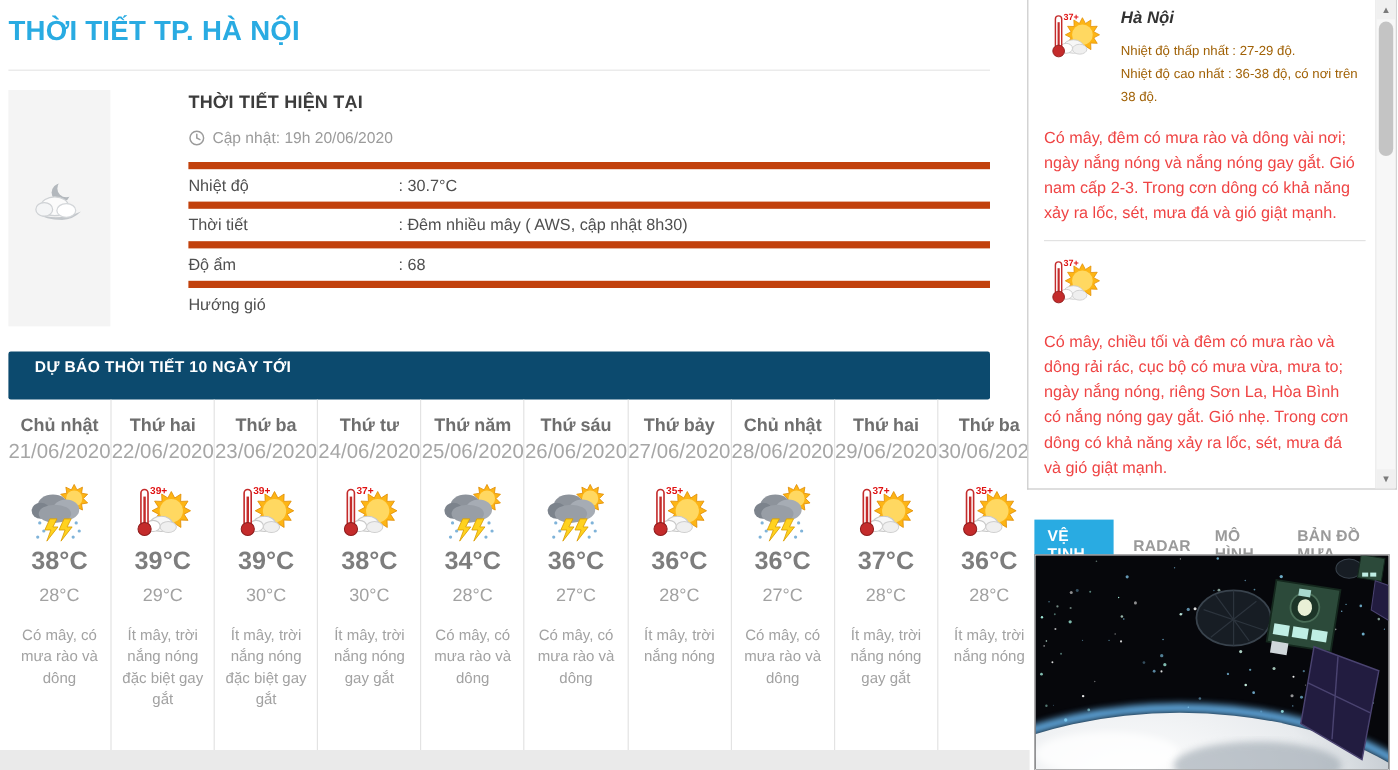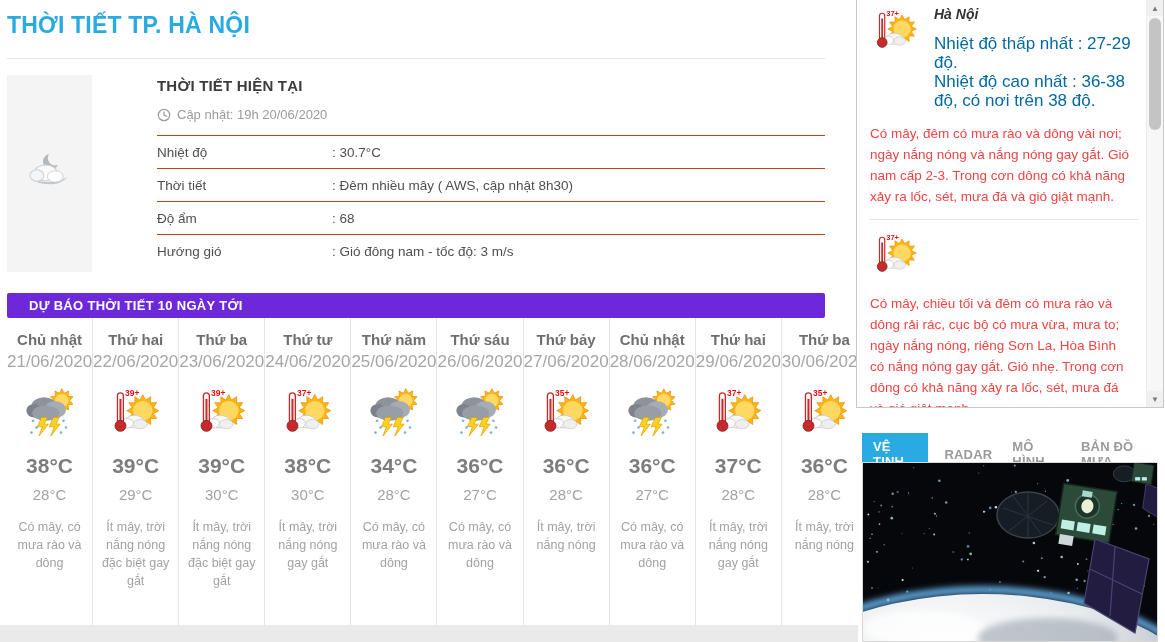--- a/index.html
+++ b/index.html
@@ -21,53 +21,53 @@
   .current-icon-box {
     width:85px; height:197px; background:#f4f4f4; flex:0 0 85px;
     display:flex; align-items:center; justify-content:center; margin-right:23px;
   }
   .current-icon-box svg { width:56px; height:56px; }
   .current-body { flex:1; }
   .current-title { font-size:15px; font-weight:bold; color:#3c3c3c; margin-top:2px; letter-spacing:.2px; }
   .current-update { margin-top:13px; font-size:13px; color:#9b9b9b; display:flex; align-items:center; gap:6px; }
   .current-update svg { width:14px; height:14px; }
   .current-rows { margin-top:13px; }
-  .current-row { display:flex; height:33px; align-items:center; border-top:1px solid #c2410c; font-size:13.5px; color:#4f4f4f; }
+  .current-row { display:flex; height:33px; align-items:center; border-top:6px solid #c2410c; font-size:13.5px; color:#4f4f4f; }
   .current-row .lbl { width:175px; flex:0 0 175px; }
   .current-row .val { flex:1; }
 
   .forecast-bar {
-    margin-top:21px; height:25px; line-height:25px; background:#6d28d9; border-radius:2px;
+    margin-top:21px; height:40px; line-height:25px; background:#0c4a6e; border-radius:2px;
     color:#ffffff; font-size:13px; font-weight:bold; padding-left:22px; letter-spacing:.3px;
   }
   .forecast-grid { display:grid; grid-template-columns:repeat(10,1fr); height:368px; border-bottom:1px solid #dcdcdc; }
   .day-col { text-align:center; padding-top:13px; border-left:1px solid #e3e3e3; }
   .day-col:first-child { border-left:none; }
   .day-name { font-size:15px; font-weight:bold; color:#6e6e6e; }
   .day-date { font-size:17px; color:#a6a6a6; margin-top:4px; }
   .day-icon { width:54px; height:54px; margin:15px auto 0; }
   .day-icon svg { width:54px; height:54px; }
-  .temp-high { font-size:21px; font-weight:bold; color:#7d7d7d; margin-top:13px; }
+  .temp-high { font-size:21px; font-weight:bold; color:#7d7d7d; }
   .temp-low { font-size:15px; color:#a2a2a2; margin-top:8px; }
   .day-desc { font-size:12.5px; color:#a2a2a2; line-height:18px; margin-top:15px; padding:0 7px; }
 
   .bottom-strip { position:absolute; left:0; top:625px; width:858px; height:17px; background:#eaeaea; }
 
   
   .sidebar-panel {
     position:absolute; left:856px; top:0; width:308px; height:408px;
     border:1px solid #c9c9c9; border-top:none; background:#fff; overflow:hidden;
   }
   .panel-content { position:absolute; left:0; top:0; right:17px; bottom:0; padding:2px 8px 0 13px; overflow:hidden; }
   .region-block { display:flex; padding-top:2px; }
   .region-icon { width:48px; height:48px; flex:0 0 48px; margin:4px 14px 0 2px; }
   .region-icon svg { width:48px; height:48px; }
   .region-text { flex:1; }
   .region-name { font-size:14px; font-weight:bold; color:#333; margin:2px 0 12px;font-style:italic; }
-  .region-line { font-size:17px; color:#0369a1; line-height:19px; }
+  .region-line { font-size:11px; color:#a16207; line-height:19px; }
   .region-summary { font-size:13.5px; color:#ef4444; line-height:21px; margin:13px 0 12px; padding-right:4px; }
   .region-divider { border-top:1px solid #e2e2e2; margin:0 0 6px; }
 
   
   .scrollbar { position:absolute; right:0; top:0; bottom:0; width:17px; background:#f7f7f7; border-left:1px solid #ececec; }
   .scroll-arrow { position:absolute; left:0; width:16px; height:16px; color:#7a7a7a; font-size:8px; display:flex; align-items:center; justify-content:center; background:#f0f0f0; }
   .scroll-arrow.up { top:0; }
   .scroll-arrow.down { bottom:0; }
   .scroll-thumb { position:absolute; left:2px; width:12px; top:18px; height:112px; background:#c4c4c4; border-radius:6px; }
 
@@ -122,21 +122,20 @@
     <span class="val">: Đêm nhiều mây ( AWS, cập nhật 8h30)</span>
   </div>
 
   <div class="current-row">
     <span class="lbl">Độ ẩm</span>
     <span class="val">: 68</span>
   </div>
 
   <div class="current-row">
     <span class="lbl">Hướng gió</span>
-    <span class="val">: Gió đông nam - tốc độ: 3 m/s</span>
   </div>
 </div>
       </div>
     </div>
 
     <div class="forecast-bar">DỰ BÁO THỜI TIẾT 10 NGÀY TỚI</div>
     <div class="forecast-grid" id="forecast-host">
   <div class="day-col">
     <div class="day-name">Chủ nhật</div>
     <div class="day-date">21/06/2020</div>

